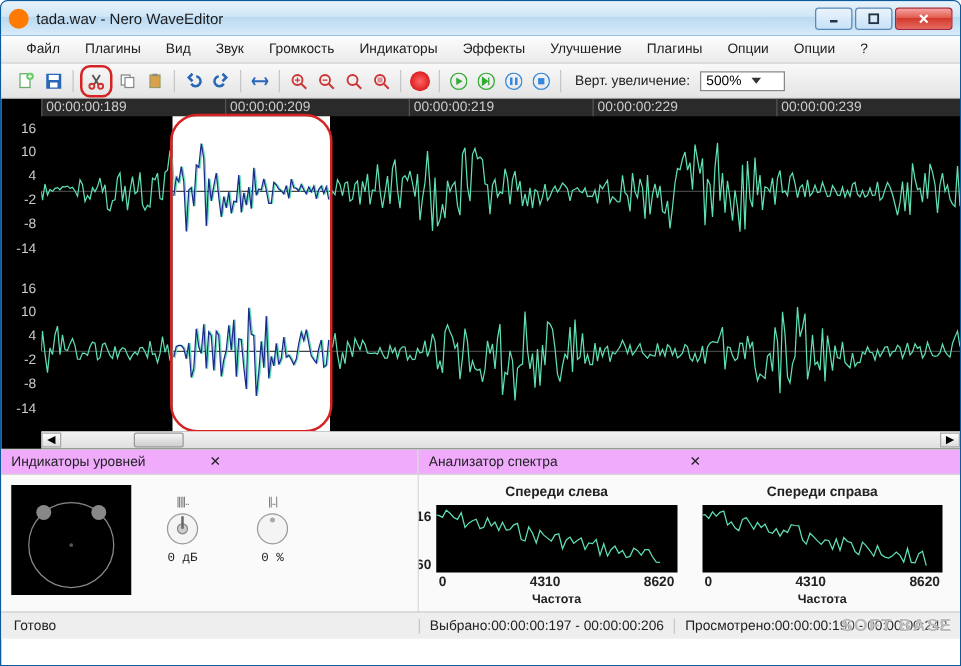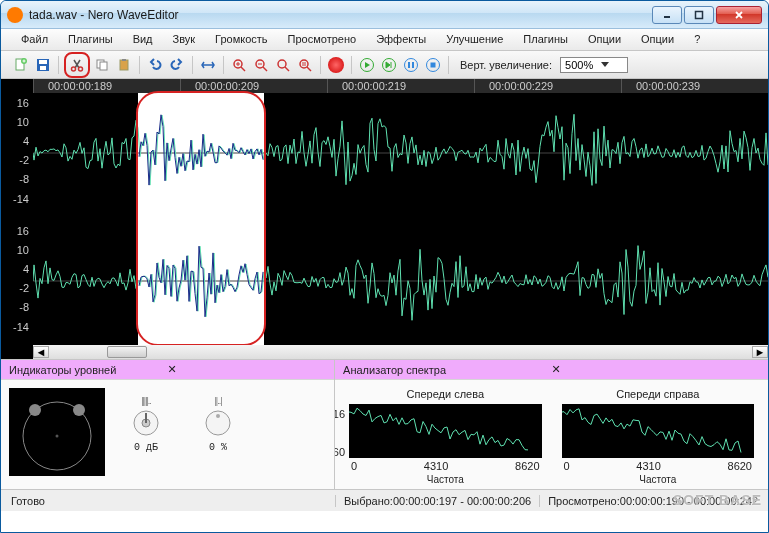--- a/index.html
+++ b/index.html
@@ -25,21 +25,21 @@
 .tbtn svg { width:14px; height:14px; }
 .tsep { width:1px; height:18px; background:#c6c6c6; margin:0 3px; }
 .tlabel { color:#222; margin:0 6px; }
 .zoombox { background:#fff; border:1px solid #888; padding:1px 4px; display:flex; align-items:center; gap:8px; min-width:68px; }
 .red-ring { border:2px solid #d62222; border-radius:8px; padding:1px; }
 .roundbtn { width:16px; height:16px; border-radius:50%; display:flex; align-items:center; justify-content:center; }
 
 
 .wavearea { position:relative; height:280px; background:#000; overflow:hidden; }
 .ruler { position:absolute; left:32px; right:0; top:0; height:14px; background:#2a2a2a; color:#ccc; font-size:9px; display:flex; }
-.rtick { flex:1; border-left:1px solid #555; padding-left:14px; line-height:14px; }
+.rtick { flex:1; border-left:1px solid #555; padding-left:3px; line-height:14px; }
 .channel { position:absolute; left:0; right:0; }
 .ch1 { top:14px; height:120px; }
 .ch2 { top:142px; height:120px; }
 .yaxis { position:absolute; left:0; top:0; width:30px; height:100%; color:#ccc; font-size:9px; text-align:right; }
 .ylab { position:absolute; right:2px; transform:translateY(-50%); }
 .wave-svg { position:absolute; left:32px; right:0; top:0; height:100%; }
 .selection { position:absolute; top:14px; bottom:14px; background:#fff; }
 .sel-ring { position:absolute; border:2.5px solid #d62222; border-radius:22px; pointer-events:none; }
 .scroll-strip { position:absolute; left:32px; right:0; bottom:0; height:14px; background:linear-gradient(#f4f4f4,#dedede); display:flex; align-items:center; }
 .sc-btn { width:16px; height:12px; background:linear-gradient(#fff,#ddd); border:1px solid #aaa; display:flex; align-items:center; justify-content:center; }
@@ -56,21 +56,21 @@
 .panel-body { flex:1; background:#fafafa; position:relative; overflow:hidden; }
 
 .level-scope { width:96px; height:88px; background:#000; margin:8px; position:relative; }
 .knob-group { position:absolute; left:130px; top:16px; display:flex; gap:42px; }
 .knob-col { display:flex; flex-direction:column; align-items:center; gap:2px; }
 .knob { width:30px; height:30px; display:flex; align-items:center; justify-content:center; }
 .knob svg { width:30px; height:30px; }
 .knob-ticks { font-size:9px; color:#777; letter-spacing:-1px; }
 .knob-lab { font-size:10px; color:#222; margin-top:2px;font-family:Liberation Mono, monospace; }
 
-.spectra { display:flex; gap:20px; padding:8px 14px; }
+.spectra { display:flex; gap:20px; padding:8px 14px;font-weight:bold; }
 .sp-col { flex:1; }
 .sp-title { text-align:center; color:#222; margin-bottom:4px; }
 .sp-plot { width:100%; height:54px; background:#000; position:relative; }
 .sp-yaxis { position:absolute; left:-22px; top:0; height:100%; width:20px; color:#222; font-size:9px; text-align:right; }
 .sp-xaxis { display:flex; justify-content:space-between; color:#222; font-size:9px; margin-top:2px; padding:0 2px; }
 .sp-axis-lab { text-align:center; color:#222; font-size:10px; margin-top:2px; }
 
 
 .statusbar { height:22px; background:#eee; border-top:1px solid #c6c6c6; display:flex; align-items:center; font-size:11px; color:#222; padding:0 10px; }
 .statusbar .cell { border-left:1px solid #c6c6c6; padding-left:8px; margin-left:8px; }
@@ -100,21 +100,21 @@
       </div>
   </div>
 </div>
 
 <div class="menubar">
   <div class="menuitem">Файл</div>
   <div class="menuitem">Плагины</div>
   <div class="menuitem">Вид</div>
   <div class="menuitem">Звук</div>
   <div class="menuitem">Громкость</div>
-  <div class="menuitem">Просмотрено</div>
+  <div class="menuitem">Индикаторы</div>
   <div class="menuitem">Эффекты</div>
   <div class="menuitem">Улучшение</div>
   <div class="menuitem">Плагины</div>
   <div class="menuitem">Опции</div>
   <div class="menuitem">Опции</div>
   <div class="menuitem">?</div>
 </div>
 
 <div class="toolbar">
   <div class="tbtn">

